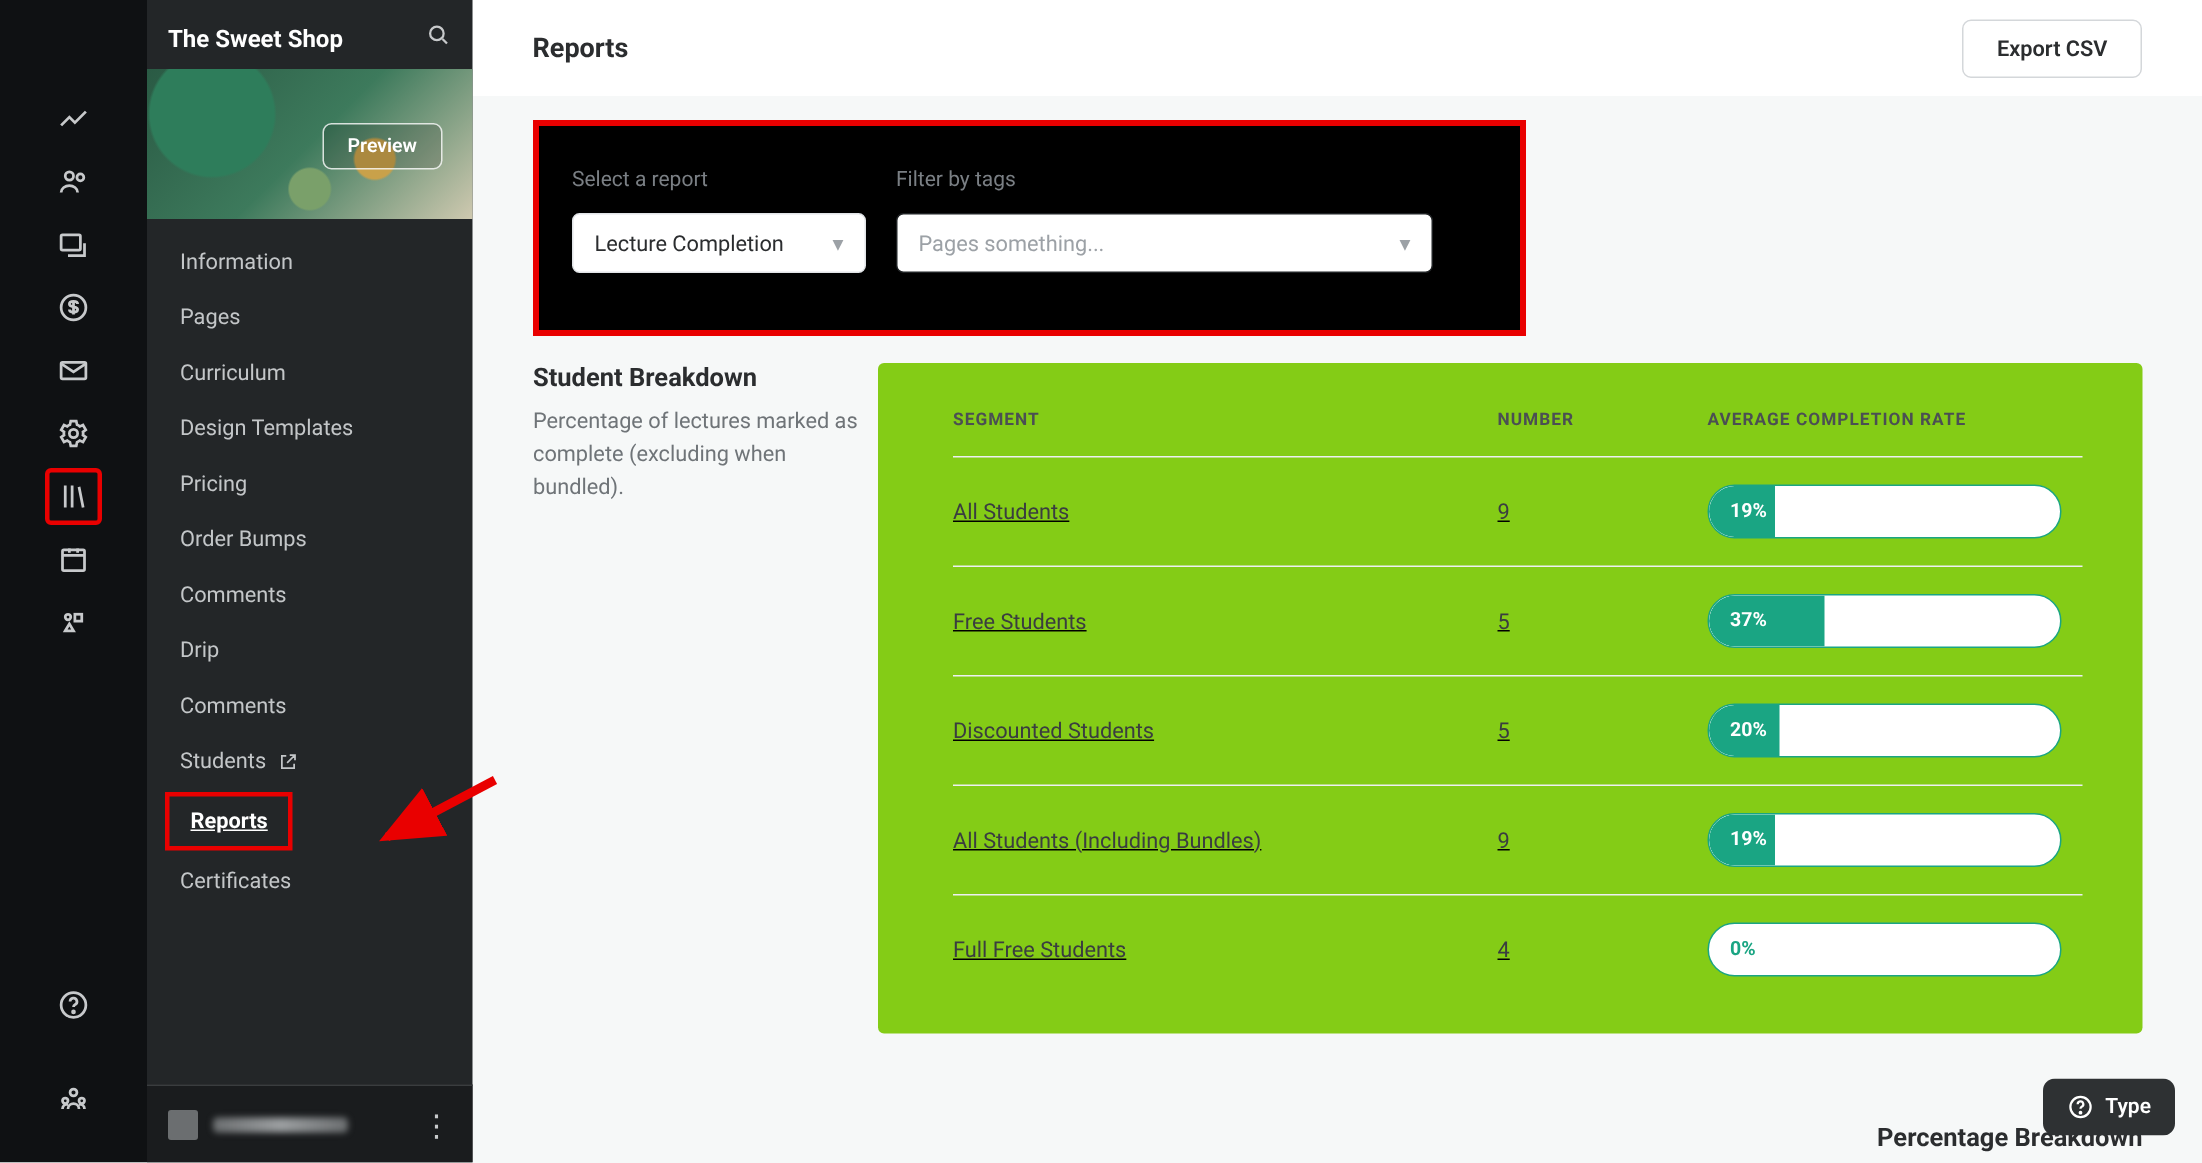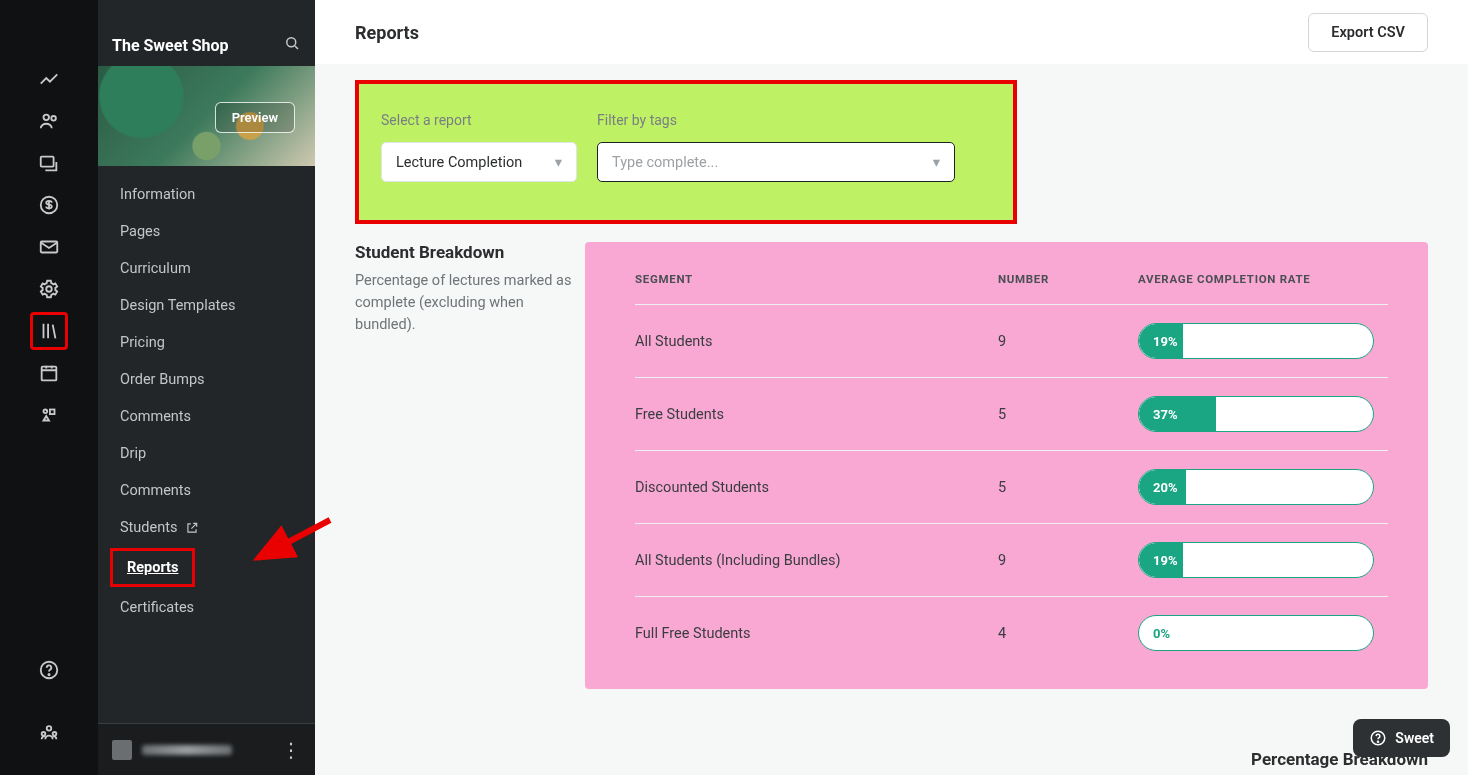--- a/index.html
+++ b/index.html
@@ -7,21 +7,21 @@
   .app { display: flex; width: 100%; height: 100%; }
 
   
   .rail { width: 98px; background: #0f1113; display: flex; flex-direction: column; align-items: center; padding-top: 60px; position: relative; }
   .rail-icon { width: 38px; height: 38px; display:flex; align-items:center; justify-content:center; color:#c7c9cb; margin-bottom:4px; cursor:pointer; }
   .rail-icon.boxed { border: 3px solid #e90000; border-radius:4px; }
   .rail-bottom { margin-top:auto; margin-bottom:20px; display:flex; flex-direction:column; align-items:center; gap:20px; }
 
   
   .side { width: 217px; background:#232628; color:#b9bcbe; display:flex; flex-direction:column; position:relative; }
-  .side-header { display:flex; align-items:center; justify-content:space-between; padding:34px 14px 10px 14px; }
+  .side-header { display:flex; align-items:center; justify-content:space-between; padding:14px 14px 10px 14px; }
   .side-title { color:#fff; font-weight:700; font-size:16px; }
   .side-search { color:#c7c9cb; }
   .hero { height:100px; position:relative; background: radial-gradient(circle at 20% 30%, #2e7d5b 0 22%, transparent 23%), radial-gradient(circle at 70% 60%, #c9a14a 0 8%, transparent 9%), radial-gradient(circle at 50% 80%, #7aa06a 0 10%, transparent 11%), linear-gradient(135deg,#2a5a44,#3d7a5c,#cfc9b0); }
   .hero .preview-btn { position:absolute; top:36px; right:20px; border:1px solid #ffffffcc; color:#fff; background:rgba(0,0,0,.15); font-size:13px; font-weight:600; padding:7px 16px; border-radius:6px; cursor:pointer; }
   .menu { padding:10px 0 20px 0; overflow-y:auto; flex:1; }
   .menu-item { display:flex; align-items:center; gap:8px; padding:10px 22px; font-size:14.5px; color:#c3c6c8; cursor:pointer; }
   .menu-item.boxed-wrap { padding:0; }
   .menu-item.boxed-wrap .box { margin:2px 8px 2px 12px; border:3px solid #e90000; padding:8px 14px; }
   .ext-icon { width:14px; height:14px; }
 
@@ -33,39 +33,39 @@
   
   .main { flex:1; display:flex; flex-direction:column; overflow:hidden; }
   .topbar { height:64px; background:#fff; display:flex; align-items:center; padding:0 40px; }
   .page-title { font-size:18px; font-weight:700; color:#2b2d2f; }
   .export-btn { margin-left:auto; border:1px solid #d4d7da; background:#fff; padding:10px 22px; border-radius:6px; font-weight:600; font-size:14.5px; color:#2b2d2f; cursor:pointer; }
 
   .content { flex:1; overflow-y:auto; padding: 0 40px 40px 40px; }
 
   
   .filter-wrap { position:relative; margin-top:16px; }
-  .filter-box { border:4px solid #e90000; width:662px; padding:28px 22px 38px 22px; background:#bef264; }
+  .filter-box { border:4px solid #e90000; width:662px; padding:28px 22px 38px 22px; background:#000000; }
   .filter-row { display:flex; gap:20px; }
   .fcol { display:flex; flex-direction:column; gap:14px; }
   .flabel { color:#7a7f84; font-size:14px; }
   .select { display:flex; align-items:center; justify-content:space-between; background:#fff; border:1px solid #e1e4e7; border-radius:5px; height:40px; padding:0 14px; font-size:14.5px; color:#2b2d2f; cursor:pointer; }
   .select.type1 { width:196px; }
   .select.type2 { width:358px; border-color:#1f2224; }
   .placeholder { color:#9ca1a6; }
   .chev { color:#9ca1a6; }
 
   
   .break { display:flex; margin-top:18px; align-items:flex-start; }
   .intro { width:230px; }
   .intro-title { font-size:17px; font-weight:700; color:#2b2d2f; margin-bottom:8px; }
   .intro-desc { font-size:14.5px; color:#6f7478; line-height:1.5; }
 
-  .card { flex:1; background:#f9a8d4; border-radius:4px; padding:30px 40px 20px 50px; }
+  .card { flex:1; background:#84cc16; border-radius:4px; padding:30px 40px 20px 50px; }
   .thead { display:grid; grid-template-columns: 1fr 140px 250px; font-size:11.5px; letter-spacing:.06em; font-weight:700; color:#4b4f53; padding-bottom:18px; }
-  .row { display:grid; grid-template-columns: 1fr 140px 250px; align-items:center; padding:18px 0; border-top:1px solid #edeff1; }
+  .row { display:grid; grid-template-columns: 1fr 140px 250px; align-items:center; padding:18px 0; border-top:1px solid #edeff1;text-decoration:underline; }
   .seg { font-size:14.5px; color:#3a3d40; }
   .num { font-size:14.5px; color:#3a3d40; }
   .bar { width:236px; height:36px; border:1.5px solid #1aa583; border-radius:20px; position:relative; overflow:hidden; background:#fff; }
   .bar-fill { position:absolute; left:0; top:0; bottom:0; background:#1aa583; border-radius:20px 0 0 20px; min-width:0; }
   .bar-label { position:absolute; left:14px; top:50%; transform:translateY(-50%); font-size:13px; font-weight:700; color:#fff; }
   .bar-label.empty { color:#1aa583; }
 
   
   .section2 { margin-top:60px; background:#f6f8f8; }
   .section2 .intro-title { margin-bottom:6px;text-align:right; }
@@ -251,21 +251,21 @@
             <div class="fcol">
               <span class="flabel">Select a report</span>
               <div class="select type1">
                 <span>Lecture Completion</span>
                 <span class="chev">▾</span>
               </div>
             </div>
             <div class="fcol">
               <span class="flabel">Filter by tags</span>
               <div class="select type2">
-                <span class="placeholder">Type complete...</span>
+                <span class="placeholder">Pages something...</span>
                 <span class="chev">▾</span>
               </div>
             </div>
           </div>
         </div>
       </div>
 
       <div class="break">
         <div class="intro">
           <div class="intro-title">Student Breakdown</div>
@@ -337,14 +337,14 @@
     </div>
   </main>
 </div>
 
 <div class="help-pill">
   <svg width="18" height="18" viewBox="0 0 24 24" fill="none" stroke="currentColor" stroke-width="2">
       <circle cx="12" cy="12" r="9"></circle>
       <path d="M9.5 9.5a2.5 2.5 0 1 1 3.5 2.3c-.8.4-1 .9-1 1.7"></path>
       <circle cx="12" cy="17" r=".7" fill="currentColor"></circle>
     </svg>
-  <span>Sweet</span>
+  <span>Type</span>
 </div>
 
 </body></html>

